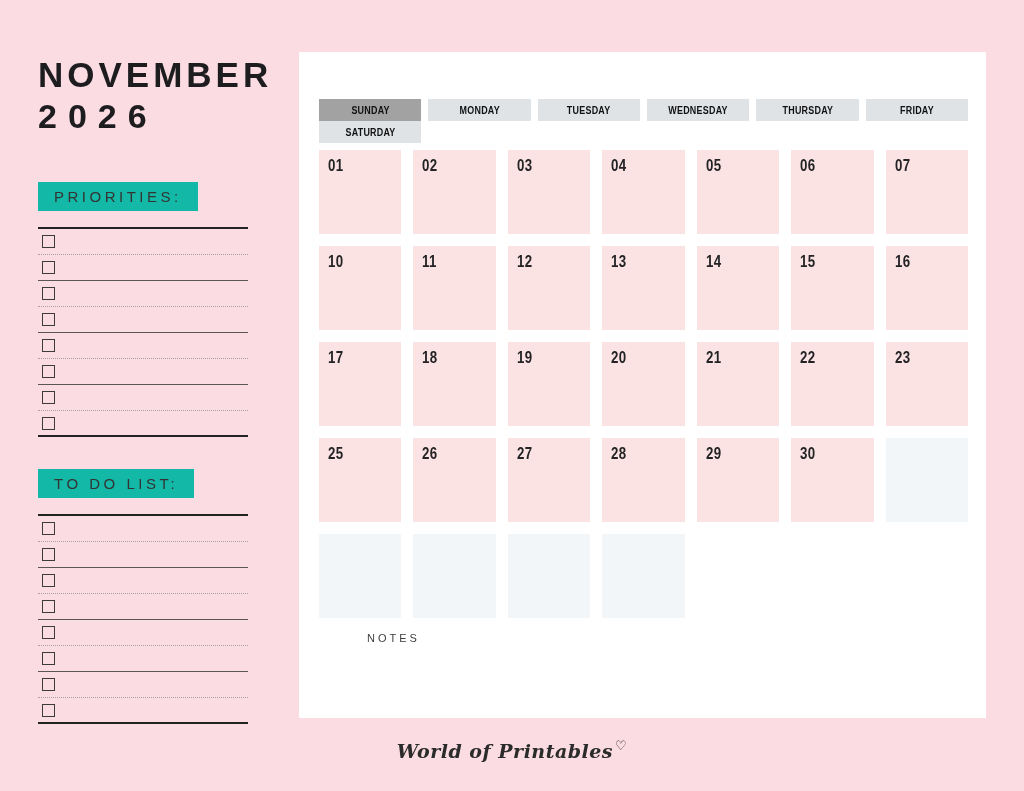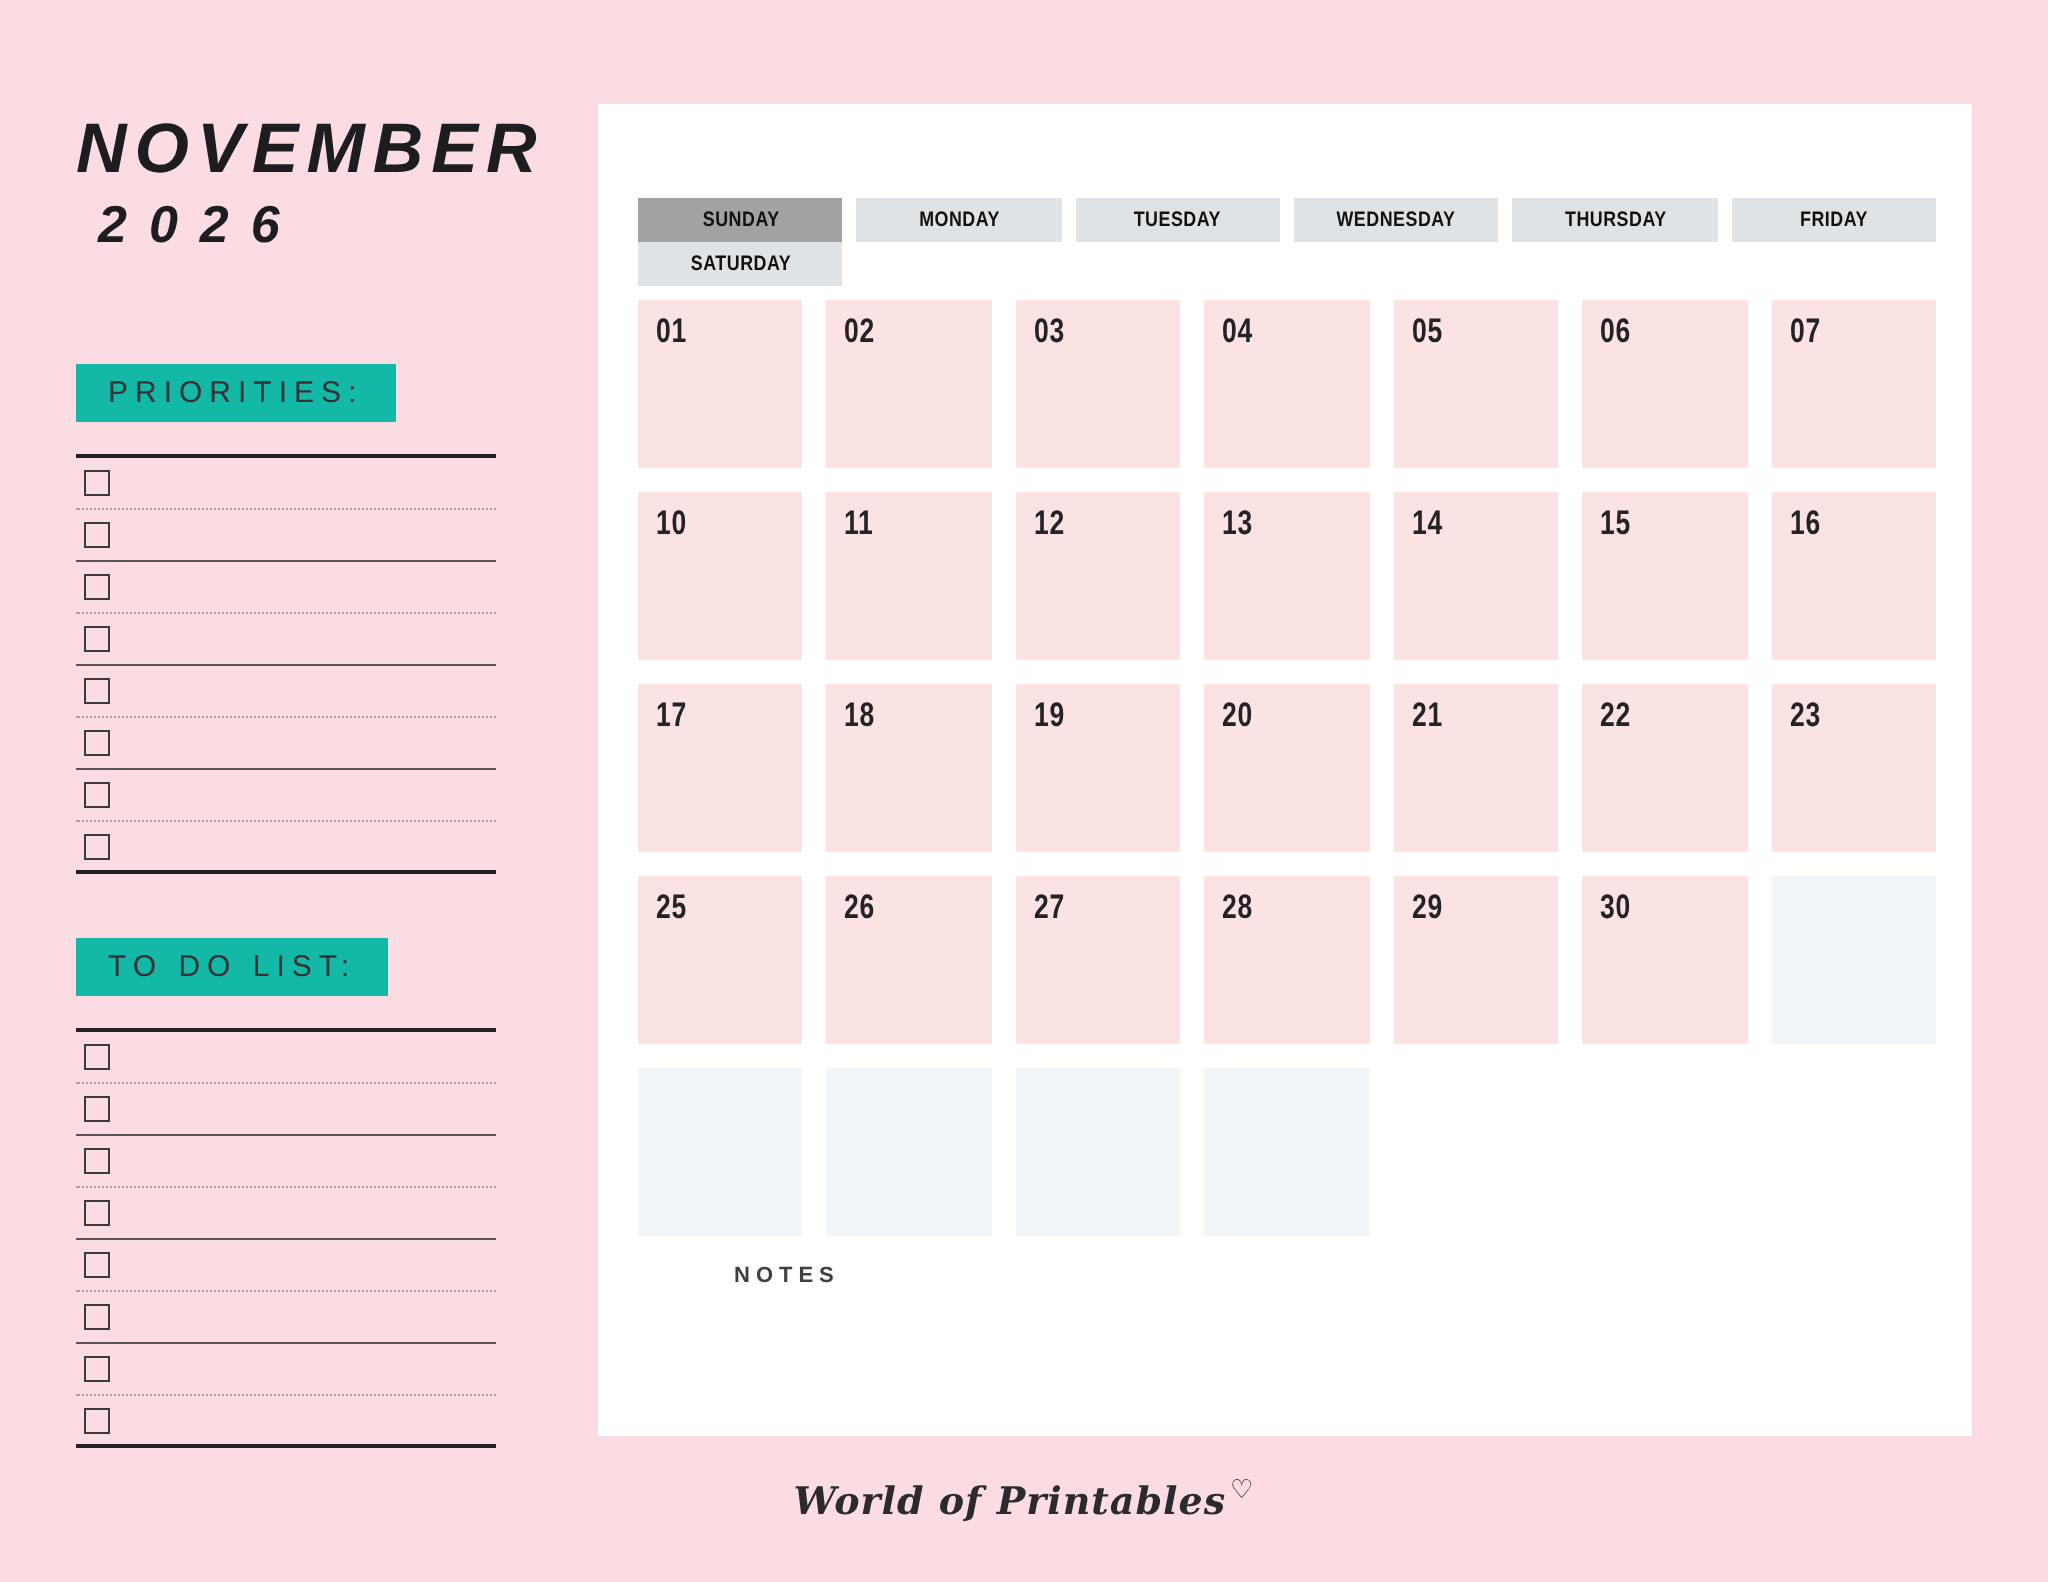--- a/index.html
+++ b/index.html
@@ -18,28 +18,28 @@
   html,body{width:1024px;height:791px;}
   body{
     position:relative;
     background:var(--page-bg);
     font-family:"Liberation Sans", sans-serif;
     color:var(--ink);
     overflow:hidden;
   }
 
   
-  .title-block{position:absolute;left:38px;top:56px;font-style:italic;}
+  .title-block{position:absolute;left:38px;top:56px;}
   .title-month{
     font-size:35px;font-weight:800;letter-spacing:4px;color:var(--ink);
     line-height:1.1;
   }
   .title-year{
-    font-size:26px;font-weight:700;letter-spacing:11px;color:var(--ink);
-    line-height:1.1;margin-top:3px;margin-left:11px;
+    font-size:34px;font-weight:700;letter-spacing:11px;color:var(--ink);
+    line-height:1.1;margin-top:3px;
   }
 
   .side-section{position:absolute;left:38px;width:210px;}
   .side-section.priorities{top:182px;}
   .side-section.todo{top:469px;}
   .side-label{
     display:inline-block;background:#14b8a6;
     padding:6px 16px 6px 16px;
     font-size:15px;letter-spacing:3.5px;font-weight:500;color:#333;
     white-space:nowrap;
@@ -80,21 +80,21 @@
     grid-auto-rows:84px;column-gap:7px;row-gap:10px;gap:12px;
   }
   .cell{background:var(--cell-pink);padding:6px 0 0 9px;}
   .cell.empty{background:var(--cell-empty);}
   .cell .num{
     display:inline-block;font-size:17px;font-weight:700;color:#232325;
     transform:scaleX(0.78);transform-origin:left top;letter-spacing:0.5px;
   }
 
   .notes{
-    margin-top:14px;font-size:11px;letter-spacing:3px;color:#3f3f3f;font-weight:700;padding-left:48px;
+    margin-top:14px;font-size:11px;letter-spacing:3px;color:#3f3f3f;font-weight:400;padding-left:48px;
   }
 
   
   .footer{
     position:absolute;left:0;right:0;top:740px;text-align:center;
     font-family:"DejaVu Serif", serif;font-style:italic;font-weight:700;
     font-size:19px;color:#2b2b2b;letter-spacing:0.5px;
   }
   .footer .heart{
     display:inline-block;font-size:13px;position:relative;top:-8px;margin-left:2px;

